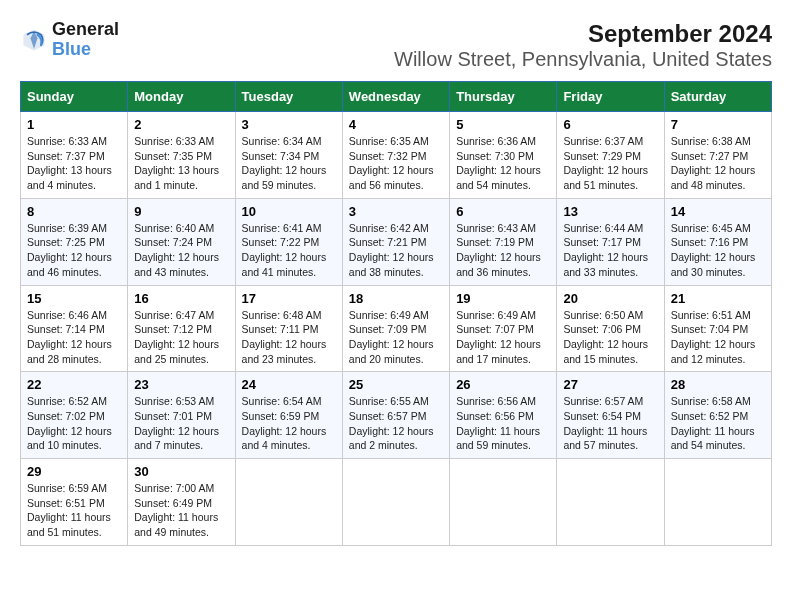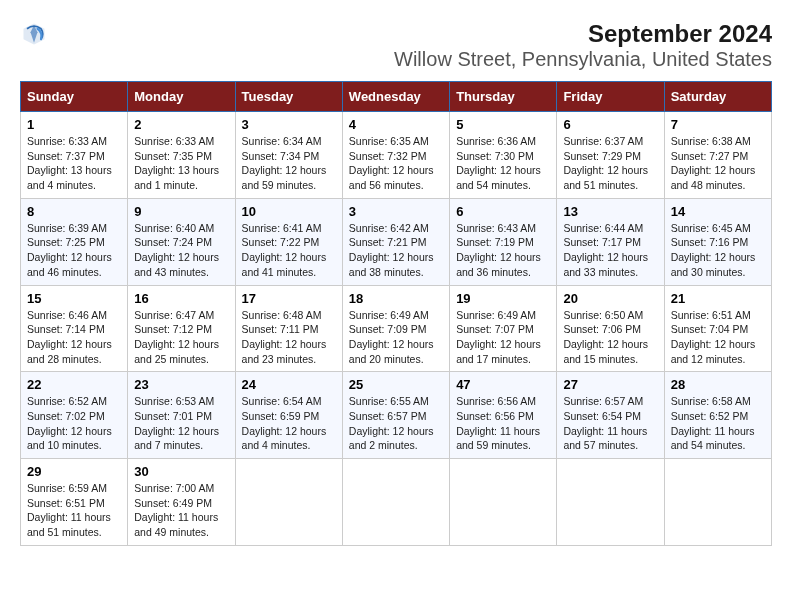--- a/index.html
+++ b/index.html
@@ -45,21 +45,21 @@
     .calendar-subtitle {
       font-size: 20px;
       color: #555;
     }
     table {
       width: 100%;
       border-collapse: collapse;
       font-size: 11px;
     }
     thead tr th {
-      background-color: #7f1d1d;
+      background-color: #15803d;
       color: #fff;
       padding: 7px 6px;
       text-align: left;
       font-size: 13px;
       font-weight: bold;
       border: 1px solid #2e6db4;
     }
     tbody tr td {
       border: 1px solid #ccc;
       vertical-align: top;
@@ -94,20 +94,23 @@
 
 <div class="header-section">
   <div class="logo">
     <svg class="logo-icon" viewBox="0 0 32 32">
       <rect x="0" y="0" width="32" height="32" fill="white"></rect>
       <polygon points="16,4 28,10 28,22 16,28 4,22 4,10" fill="#2e6db4" opacity="0.15"></polygon>
       <path d="M8 10 Q16 4 24 10 Q28 16 24 22" stroke="#2e6db4" stroke-width="2" fill="none"></path>
       <path d="M16 6 L20 14 L16 26 L12 14 Z" fill="#2e6db4" opacity="0.6"></path>
       <path d="M20 10 Q26 14 24 22" stroke="#4a90d9" stroke-width="2.5" fill="none" stroke-linecap="round"></path>
     </svg>
+    <div class="logo-text">
+      General<br><span>Blue</span>
+    </div>
   </div>
   <div class="title-section">
     <div class="calendar-title">September 2024</div>
     <div class="calendar-subtitle">Willow Street, Pennsylvania, United States</div>
   </div>
 </div>
 
 <table>
   <thead>
     <tr>
@@ -222,21 +225,21 @@
         </td>
         <td>
           <span class="day-num">24</span>
           <div class="day-info">Sunrise: 6:54 AM<br>Sunset: 6:59 PM<br>Daylight: 12 hours and 4 minutes.</div>
         </td>
         <td>
           <span class="day-num">25</span>
           <div class="day-info">Sunrise: 6:55 AM<br>Sunset: 6:57 PM<br>Daylight: 12 hours and 2 minutes.</div>
         </td>
         <td>
-          <span class="day-num">47</span>
+          <span class="day-num">26</span>
           <div class="day-info">Sunrise: 6:56 AM<br>Sunset: 6:56 PM<br>Daylight: 11 hours and 59 minutes.</div>
         </td>
         <td>
           <span class="day-num">27</span>
           <div class="day-info">Sunrise: 6:57 AM<br>Sunset: 6:54 PM<br>Daylight: 11 hours and 57 minutes.</div>
         </td>
         <td>
           <span class="day-num">28</span>
           <div class="day-info">Sunrise: 6:58 AM<br>Sunset: 6:52 PM<br>Daylight: 11 hours and 54 minutes.</div>
         </td>

